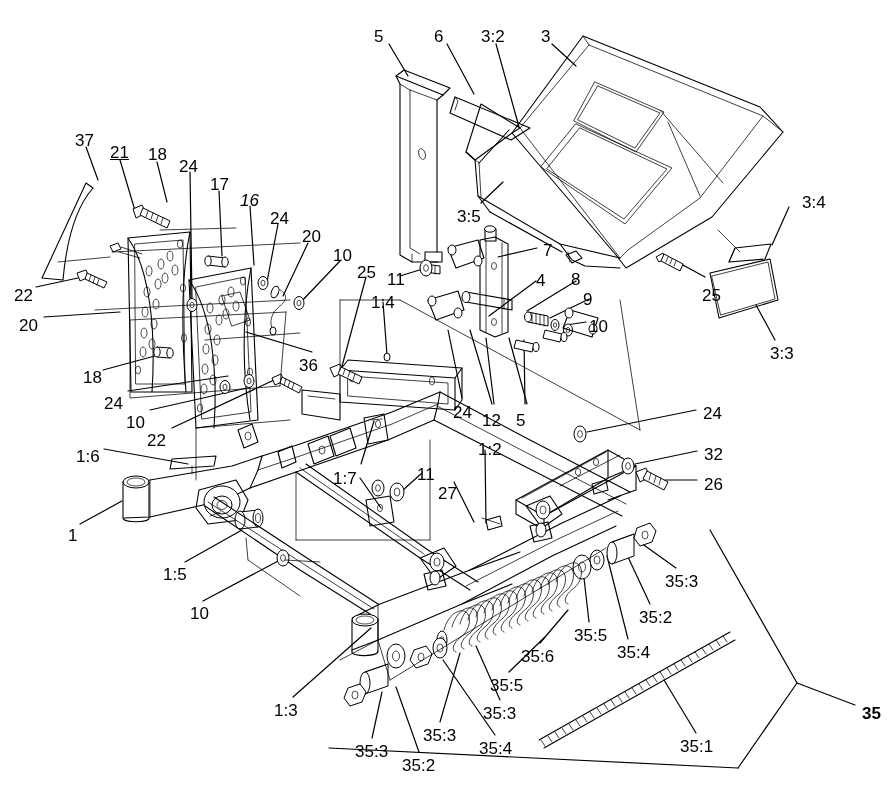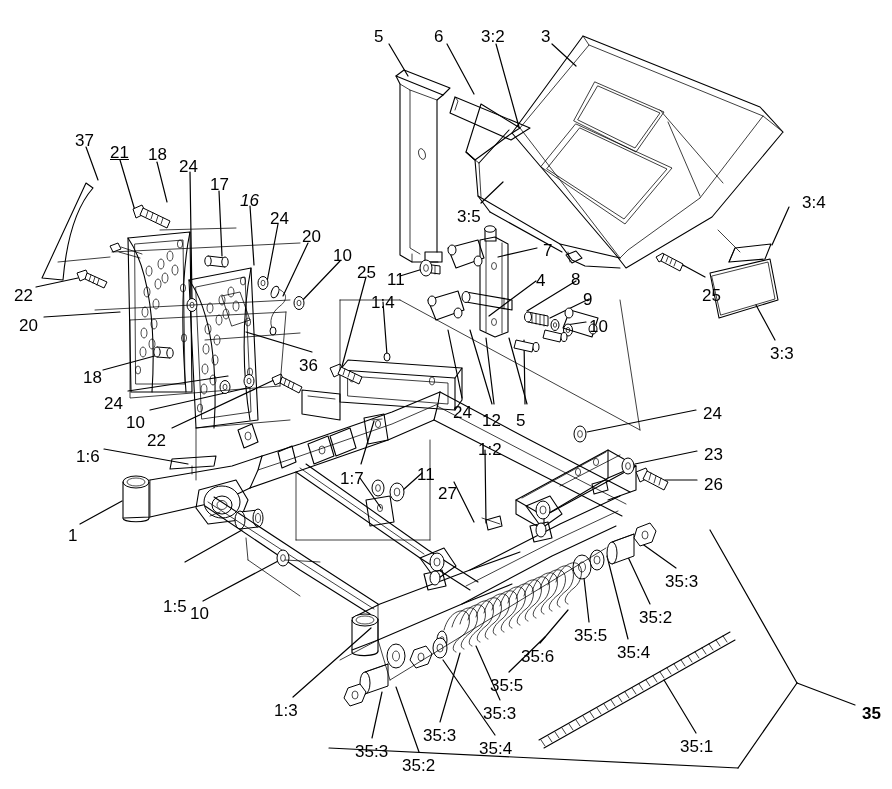--- a/index.html
+++ b/index.html
@@ -580,27 +580,27 @@
       <div class="lbl" style="left: 83px; top: 369px;">18</div>
       <div class="lbl" style="left: 104px; top: 395px;">24</div>
       <div class="lbl" style="left: 126px; top: 414px;">10</div>
       <div class="lbl" style="left: 147px; top: 432px;">22</div>
       <div class="lbl" style="left: 453px; top: 404px;">24</div>
       <div class="lbl" style="left: 482px; top: 412px;">12</div>
       <div class="lbl" style="left: 516px; top: 412px;">5</div>
       <div class="lbl" style="left: 703px; top: 405px;">24</div>
       <div class="lbl" style="left: 76px; top: 448px;">1:6</div>
       <div class="lbl" style="left: 478px; top: 441px;">1:2</div>
-      <div class="lbl" style="left: 704px; top: 446px;">23</div>
-      <div class="lbl" style="left: 340px; top: 470px;">1:7</div>
+      <div class="lbl" style="left: 704px; top: 446px;">32</div>
+      <div class="lbl" style="left: 333px; top: 470px;">1:7</div>
       <div class="lbl" style="left: 417px; top: 466px;">11</div>
       <div class="lbl" style="left: 438px; top: 485px;">27</div>
       <div class="lbl" style="left: 704px; top: 476px;">26</div>
       <div class="lbl" style="left: 68px; top: 527px;">1</div>
-      <div class="lbl" style="left: 163px; top: 566px; margin-top: 32px;">1:5</div>
+      <div class="lbl" style="left: 163px; top: 566px;">1:5</div>
       <div class="lbl" style="left: 665px; top: 573px;">35:3</div>
       <div class="lbl" style="left: 190px; top: 605px;">10</div>
       <div class="lbl" style="left: 574px; top: 627px;">35:5</div>
       <div class="lbl" style="left: 639px; top: 609px;">35:2</div>
       <div class="lbl" style="left: 617px; top: 644px;">35:4</div>
       <div class="lbl" style="left: 521px; top: 648px;">35:6</div>
       <div class="lbl" style="left: 490px; top: 677px;">35:5</div>
       <div class="lbl" style="left: 274px; top: 702px;">1:3</div>
       <div class="lbl" style="left: 483px; top: 705px;">35:3</div>
       <div class="lbl" style="left: 862px; top: 705px; font-weight: bold;">35</div>

